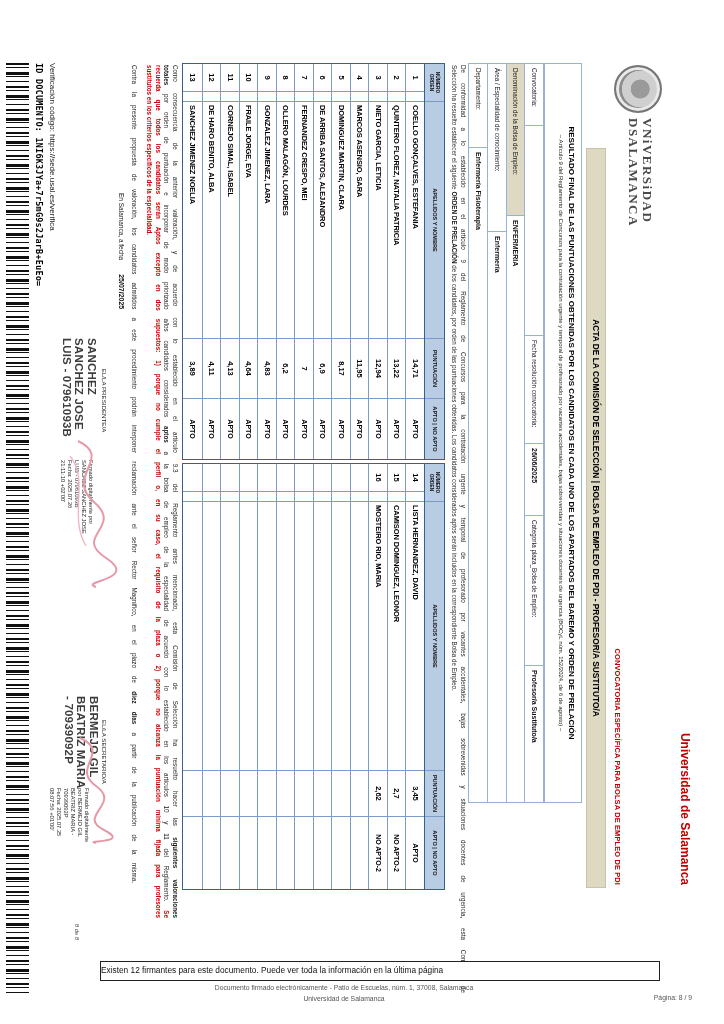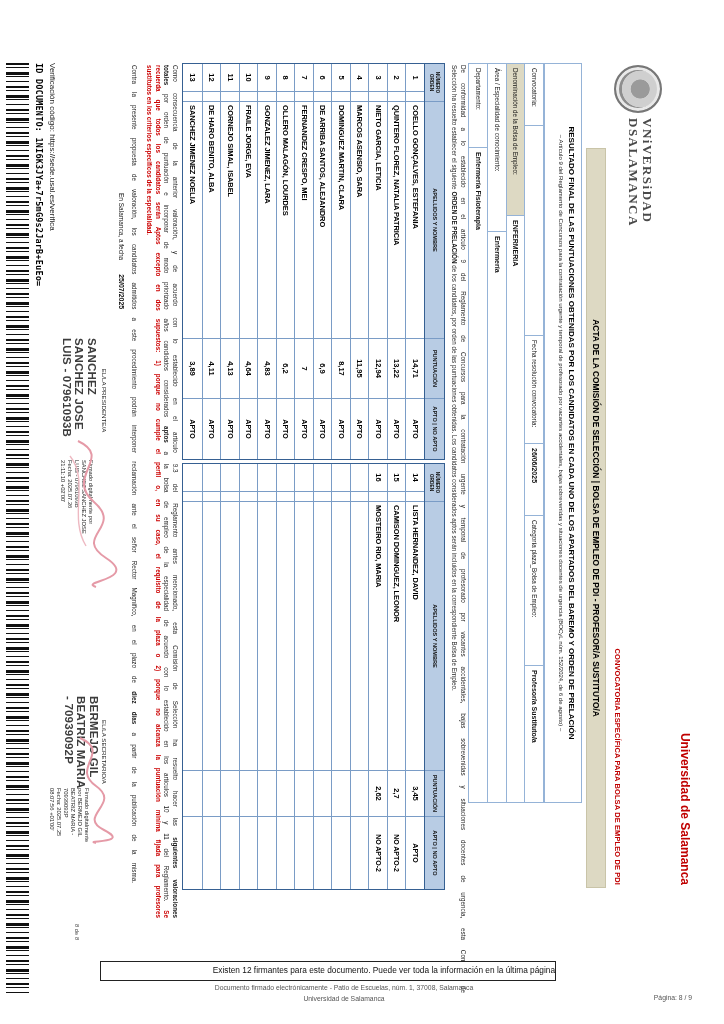--- a/index.html
+++ b/index.html
@@ -71,22 +71,22 @@
   .scrib{pointer-events:none;}
   #pagemark{left:916px;top:636px;font-size:5.8px;color:#444;}
   
   #verif{left:55px;top:659px;font-size:8px;color:#222;}
   #idline{left:55px;top:672px;font-family:"DejaVu Sans Mono",monospace;font-weight:700;font-size:8.5px;color:#000;letter-spacing:.2px;}
   .barcode{left:55px;top:687px;width:930px;height:23px;
     background:repeating-linear-gradient(90deg,#111 0 2px,#fff 2px 4px,#111 4px 5px,#fff 5px 9px,
                #111 9px 12px,#fff 12px 13px,#111 13px 14px,#fff 14px 18px,#111 18px 19px,#fff 19px 23px);}
   
   .pfoot{position:absolute;z-index:5;}
-  #fbox{left:100px;top:961px;width:456px;height:20px;border:1.5px solid #222;background:#fff;box-sizing:border-box;
-        text-align:right;font-size:8.3px;line-height:17px;color:#111;}
+  #fbox{left:100px;top:961px;width:560px;height:20px;border:1.5px solid #222;background:#fff;box-sizing:border-box;
+        text-align:left;font-size:8.3px;line-height:17px;color:#111;}
   #fline1{left:100px;top:984px;width:488px;text-align:center;font-size:6.8px;color:#555;}
   #fline2{left:100px;top:995px;width:488px;text-align:center;font-size:6.8px;color:#555;}
   #fpage{left:612px;top:994px;width:80px;text-align:right;font-size:6.8px;color:#555;}
 </style>
 </head>
 <body>
 
 <div class="page">
 
   <div class="doc">

